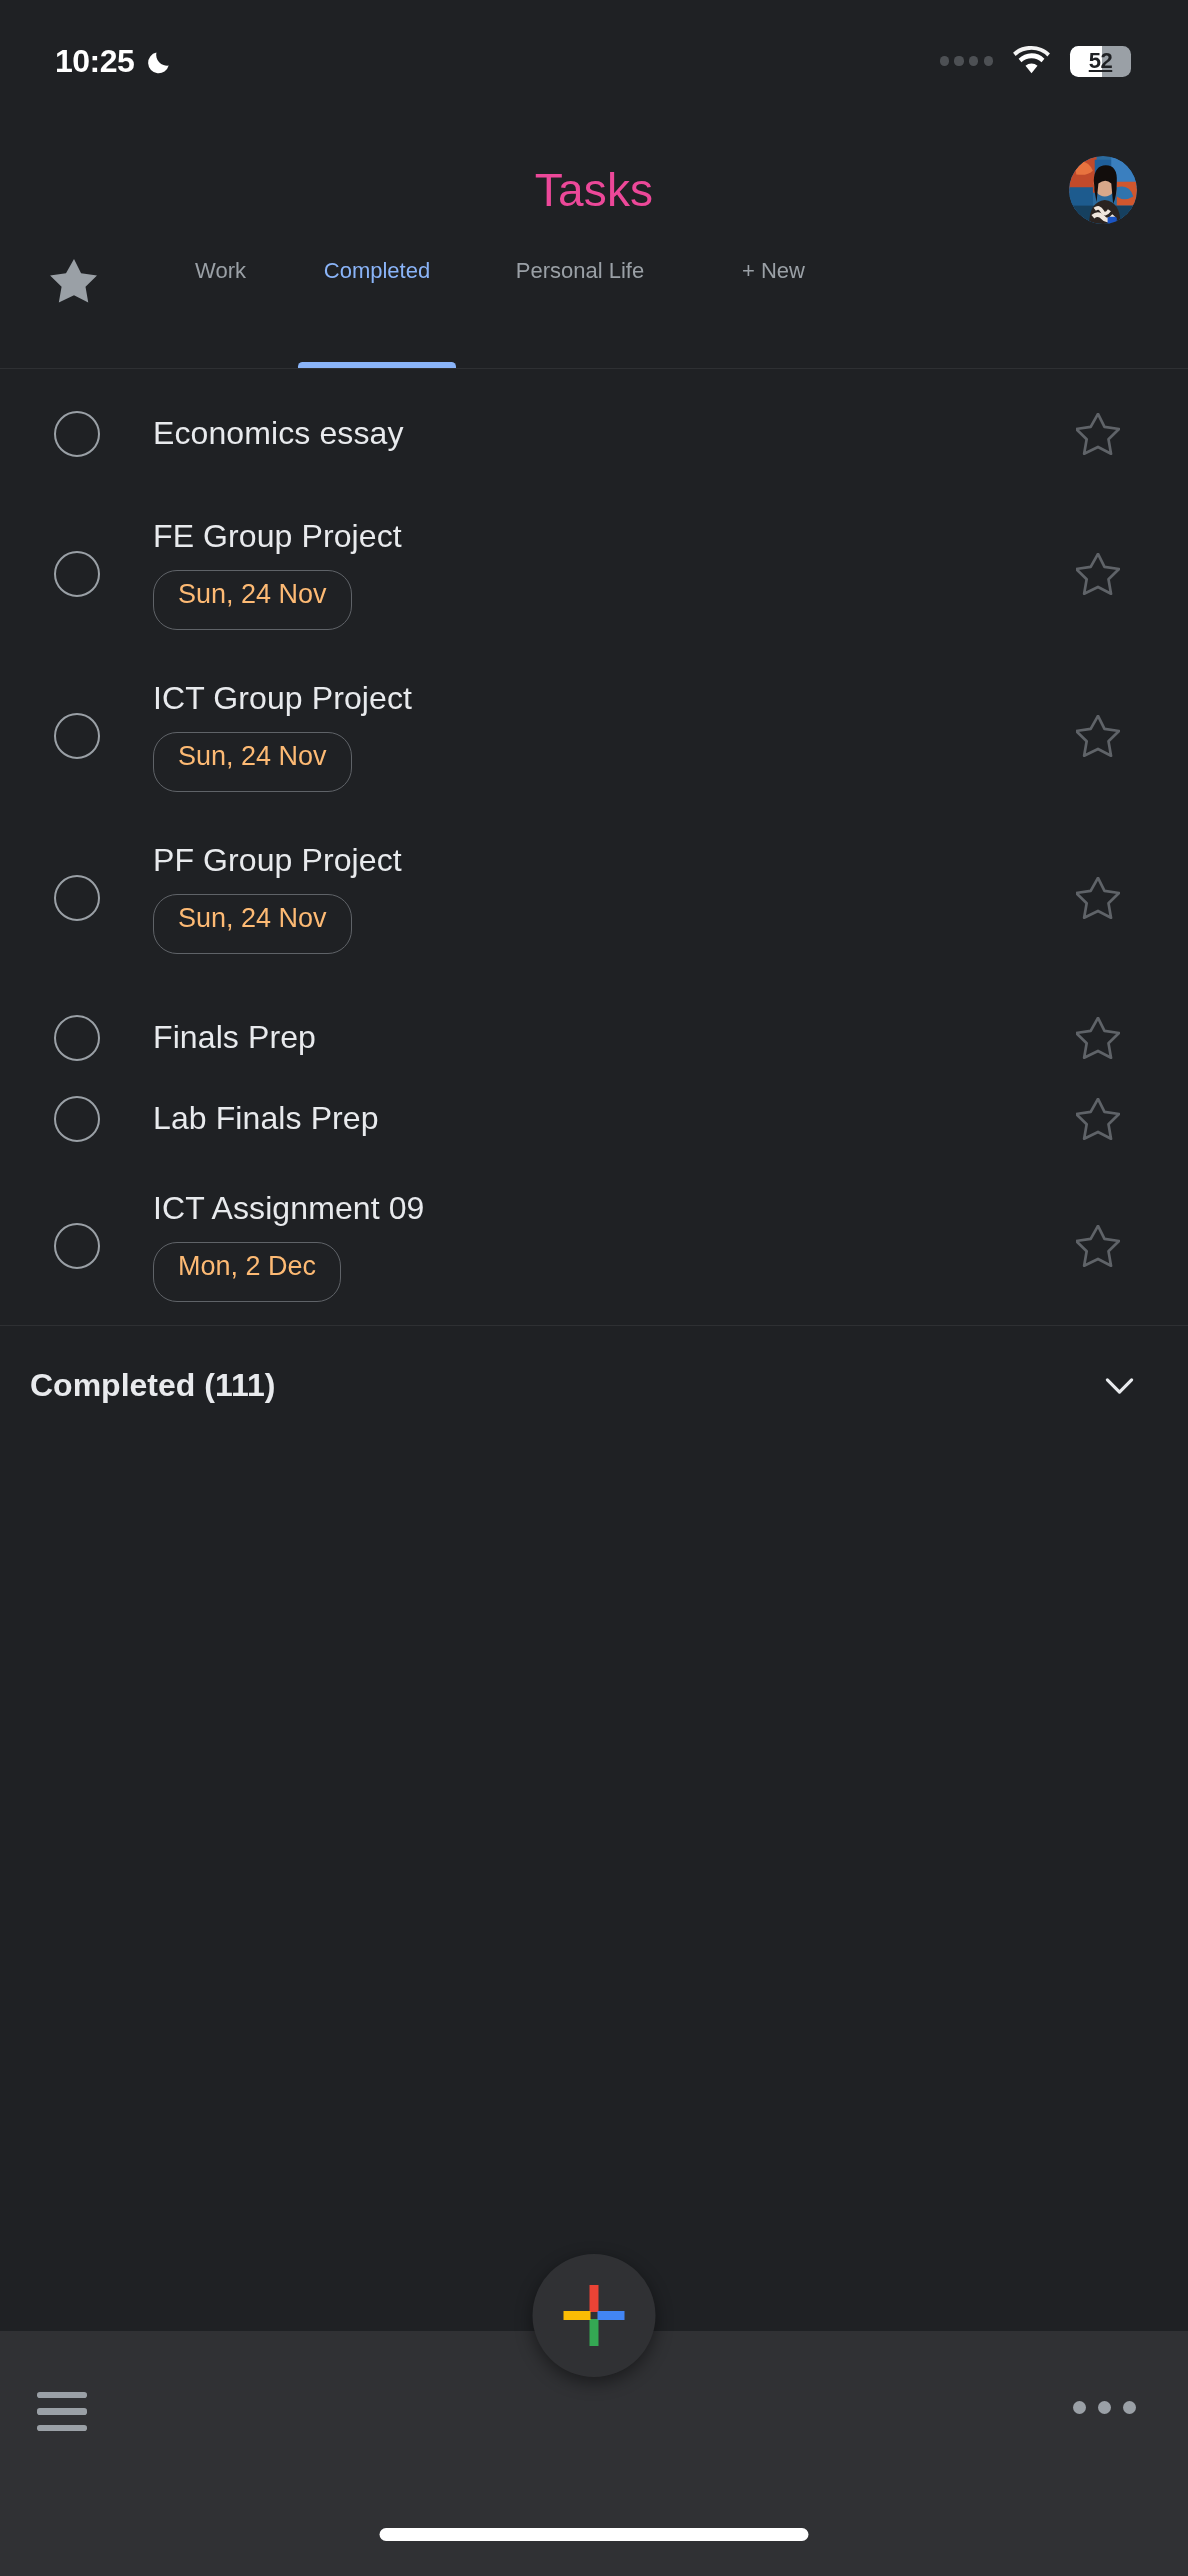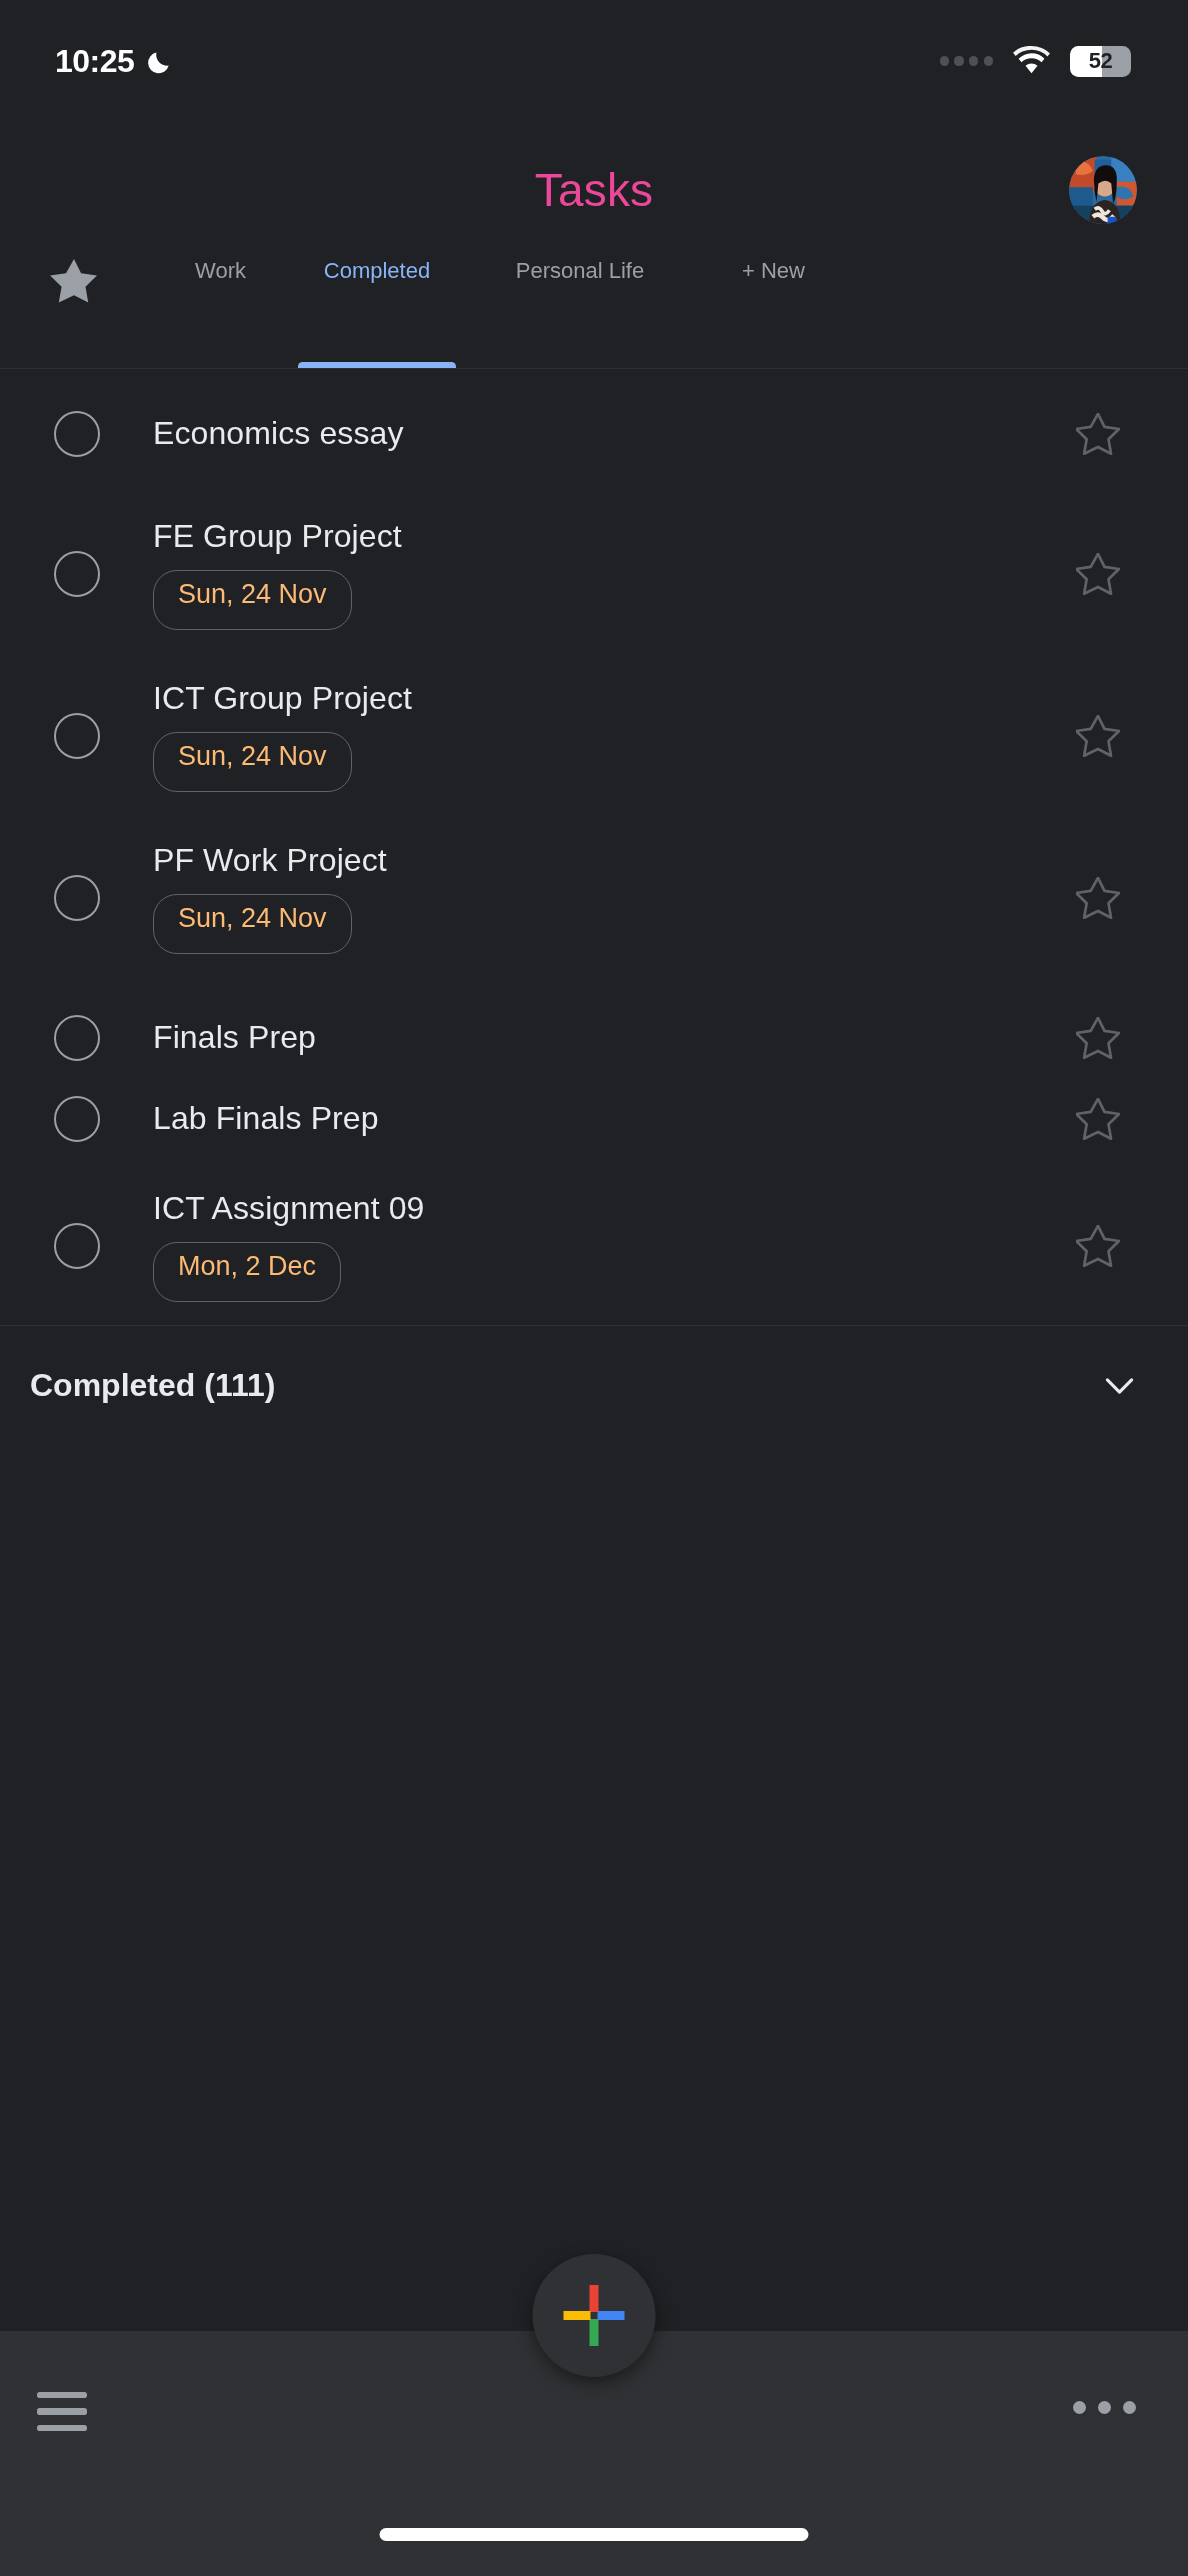--- a/index.html
+++ b/index.html
@@ -43,20 +43,21 @@
   .sb-batt-fill {
     position:absolute; left:0; top:0; bottom:0;
     width:52%; background:#ffffff;
     border-radius:8.3px 0 0 8.3px;
   }
   .sb-batt-num {
     position:relative; z-index:2;
     font-size:22px; font-weight:700; color:#1f2124;
     width:100%; text-align:center; line-height:1;
     letter-spacing:-0.5px;
+    text-decoration:underline;
   }
   .sb-batt-cap {
     position:absolute; right:-6.4px; top:9.2px;
     width:7.4px; height:13px;
     background:#9aa0a6;
     border-radius:0 3.7px 3.7px 0;
   }
 
   
   .appbar {
@@ -344,21 +345,21 @@
     </div>
   </div>
 
   <div class="spacer-sm"></div>
 
   <div class="task dated">
     <div class="t-check">
       <span class="circle"></span>
     </div>
     <div class="t-body">
-      <div class="t-title">PF Work Project</div>
+      <div class="t-title">PF Group Project</div>
       <div class="t-date">Sun, 24 Nov</div>
     </div>
     <div class="t-star">
       <span>
         <svg width="44" height="42" viewBox="0 0 52 50">
             <path d="M26 1l7.7 15.6L51 19.1 38.5 31.3l3 17.2L26 40.4 9.5 48.5l3-17.2L0 19.1l17.3-2.5z" fill="none" stroke="#5f6368" stroke-width="3.2" stroke-linejoin="round"></path>
           </svg>
       </span>
     </div>
   </div>

